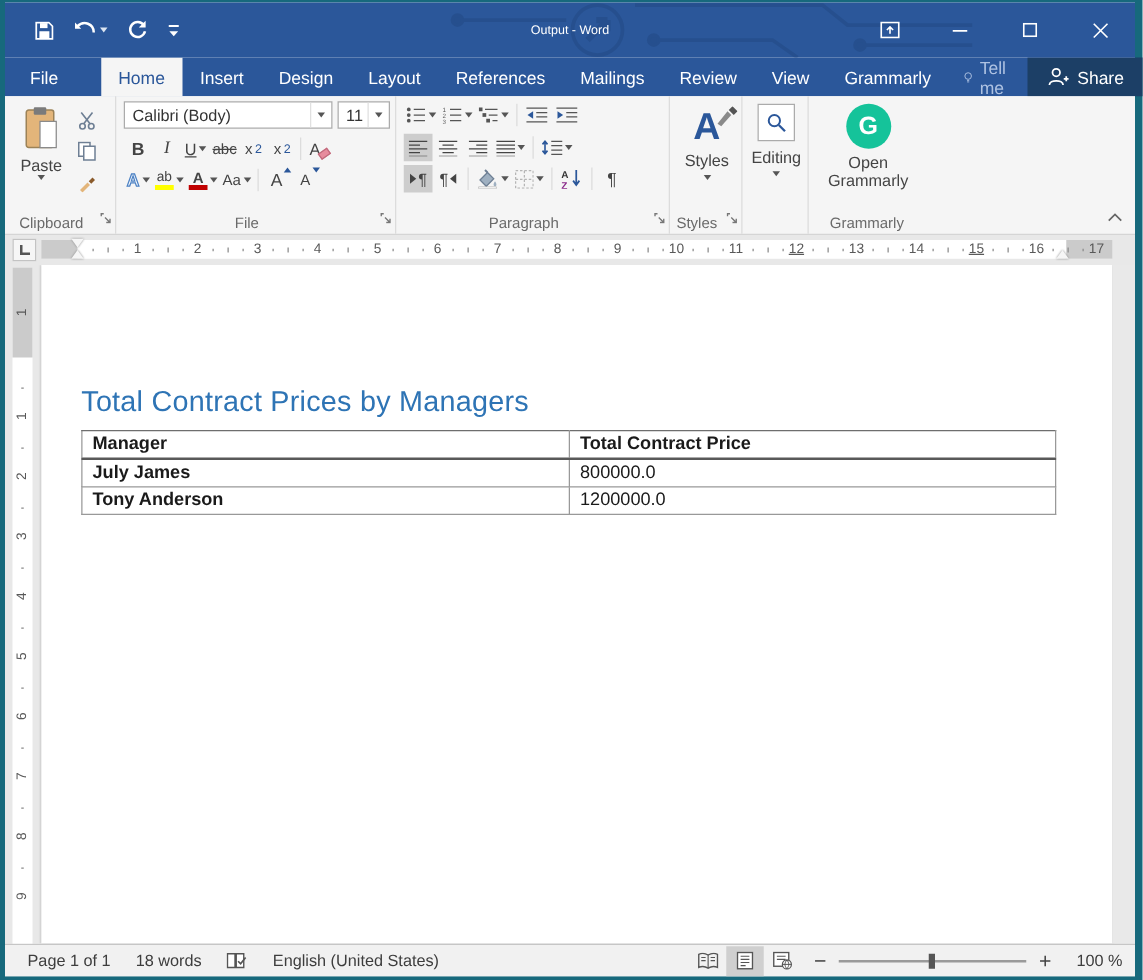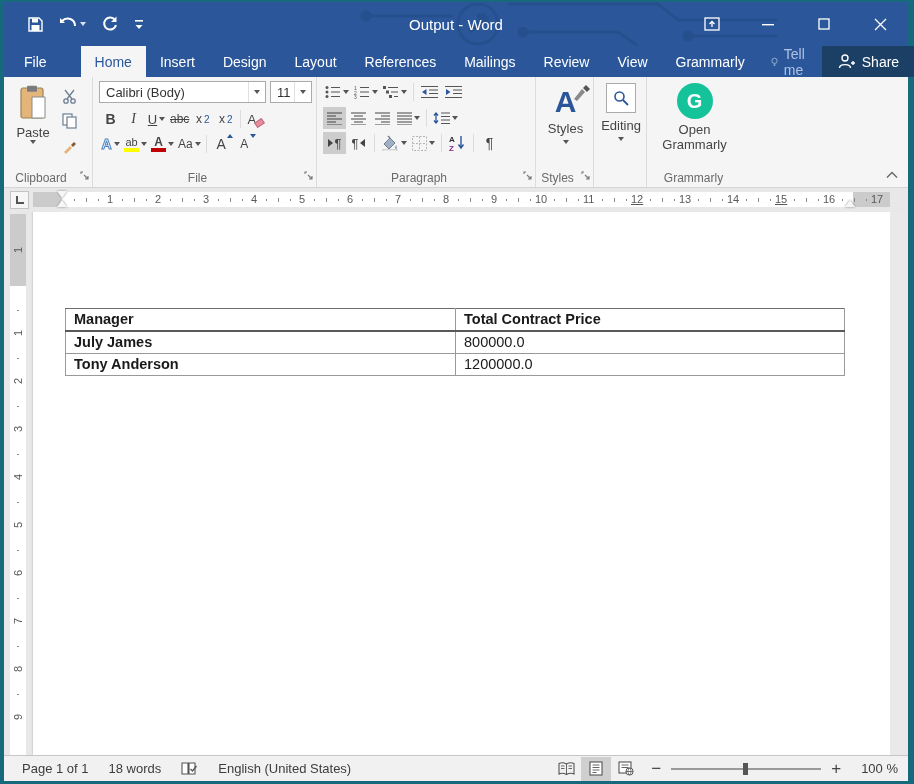--- a/index.html
+++ b/index.html
@@ -7,21 +7,21 @@
   body { background:#17697c; position:relative; overflow:hidden; }
   .window { position:absolute; left:4px; top:2px; width:904px; height:779px;
             display:flex; flex-direction:column; background:#fff; }
 
   
   .titlebar { height:44px; background:#2b579a; position:relative; color:#fff; flex:0 0 auto; }
   .titlebar .art { position:absolute; right:130px; top:0; height:44px; opacity:.55; pointer-events:none; }
   .qat { position:absolute; left:24px; top:0; height:44px; display:flex; align-items:center; gap:16px; }
   .qat .qbtn { display:flex; align-items:center; gap:3px; cursor:default; }
   .win-title { position:absolute; left:0; right:0; top:0; height:44px; display:flex;
-               align-items:center; justify-content:center; font-size:15px; color:#fff; }
+               align-items:center; justify-content:center; font-size:10px; color:#fff; }
   .win-controls { position:absolute; right:0; top:0; height:44px; display:flex; align-items:center; }
   .win-controls .wbtn { width:56px; height:44px; display:flex; align-items:center; justify-content:center; }
   .caret { width:0; height:0; border-left:3px solid transparent; border-right:3px solid transparent; border-top:4px solid #dbe5f1; }
   .caret.dk { border-top-color:#555; }
 
   
   .tabrow { height:31px; background:#2b579a; display:flex; align-items:stretch; color:#fff; font-size:14px; flex:0 0 auto; }
   .tab { display:flex; align-items:center; padding:0 14px; cursor:default; }
   .tab.file { padding:0 20px; margin-right:14px; }
   .tab.active { background:#f5f5f5; color:#2b579a; }
@@ -627,20 +627,21 @@
           <span class="dot" style="top: 336px;"></span>
           <span class="num" style="top: 401px;">7</span>
           <span class="dot" style="top: 384px;"></span>
           <span class="num" style="top: 449px;">8</span>
           <span class="dot" style="top: 432px;"></span>
           <span class="num" style="top: 497px;">9</span>
           <span class="dot" style="top: 480px;"></span>
         </div>
     </div>
     <div class="page">
+      <h1 class="doc-heading">Total Contract Prices by Managers</h1>
       <table class="doctable">
         <tbody>
           <tr class="hdr">
             <td class="name">Manager</td>
             <td>Total Contract Price</td>
           </tr>
           <tr>
             <td class="name">July James</td>
             <td>800000.0</td>
           </tr>

